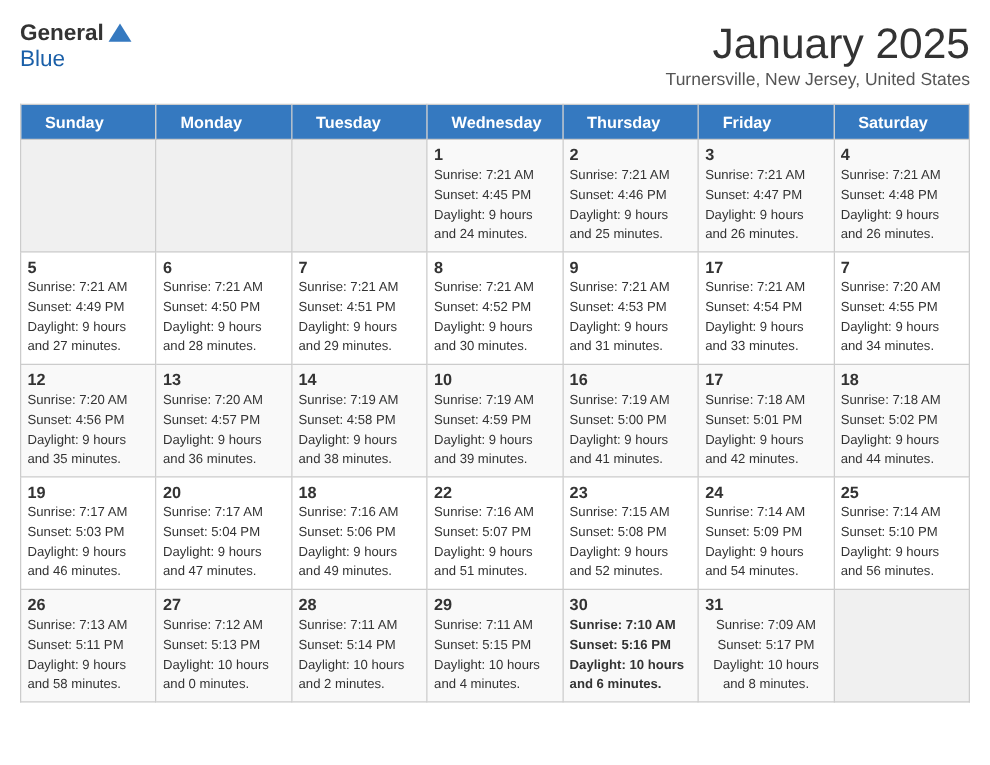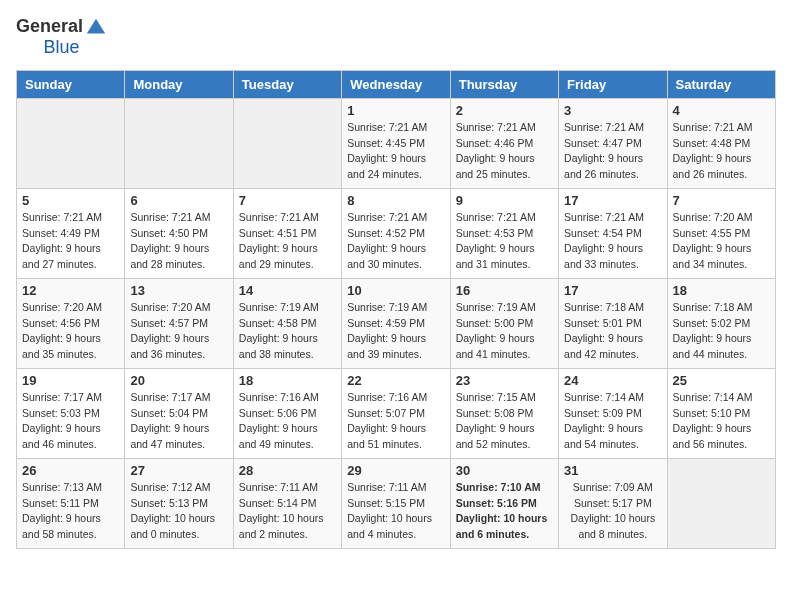--- a/index.html
+++ b/index.html
@@ -12,21 +12,20 @@
     }
     .header {
       display: flex;
       justify-content: space-between;
       align-items: flex-start;
       margin-bottom: 12px;
     }
     .logo {
       display: flex;
       align-items: center;
-      text-align: center;
     }
     .logo-text-general {
       font-size: 18px;
       font-weight: bold;
       color: #333;
       line-height: 1.1;
     }
     .logo-text-blue {
       font-size: 18px;
       font-weight: normal;
@@ -61,21 +60,21 @@
     table {
       width: 100%;
       border-collapse: collapse;
       table-layout: fixed;
     }
     thead th {
       background-color: #3579c0;
       color: #fff;
       font-size: 13px;
       font-weight: bold;
-      padding: 6px 8px;
+      padding: 6px 19px;
       text-align: left;
       border: 1px solid #ccc;
     }
     tbody td {
       vertical-align: top;
       border: 1px solid #ccc;
       padding: 4px 5px;
       height: 90px;
       font-size: 11px;
       color: #333;
@@ -107,20 +106,24 @@
     <div class="logo-wrapper">
       <div class="logo-top">
         <span class="logo-text-general">General</span>
         <svg class="logo-icon" viewBox="0 0 24 24">
           <polygon points="12,3 22,19 2,19" fill="#3579c0"></polygon>
         </svg>
       </div>
       <span class="logo-text-blue">Blue</span>
     </div>
   </div>
+  <div class="title-block">
+    <div class="title-month">January 2025</div>
+    <div class="title-location">Turnersville, New Jersey, United States</div>
+  </div>
 </div>
 
 <table>
   <thead>
     <tr>
     <th>Sunday</th>
         <th>Monday</th>
         <th>Tuesday</th>
         <th>Wednesday</th>
         <th>Thursday</th>

